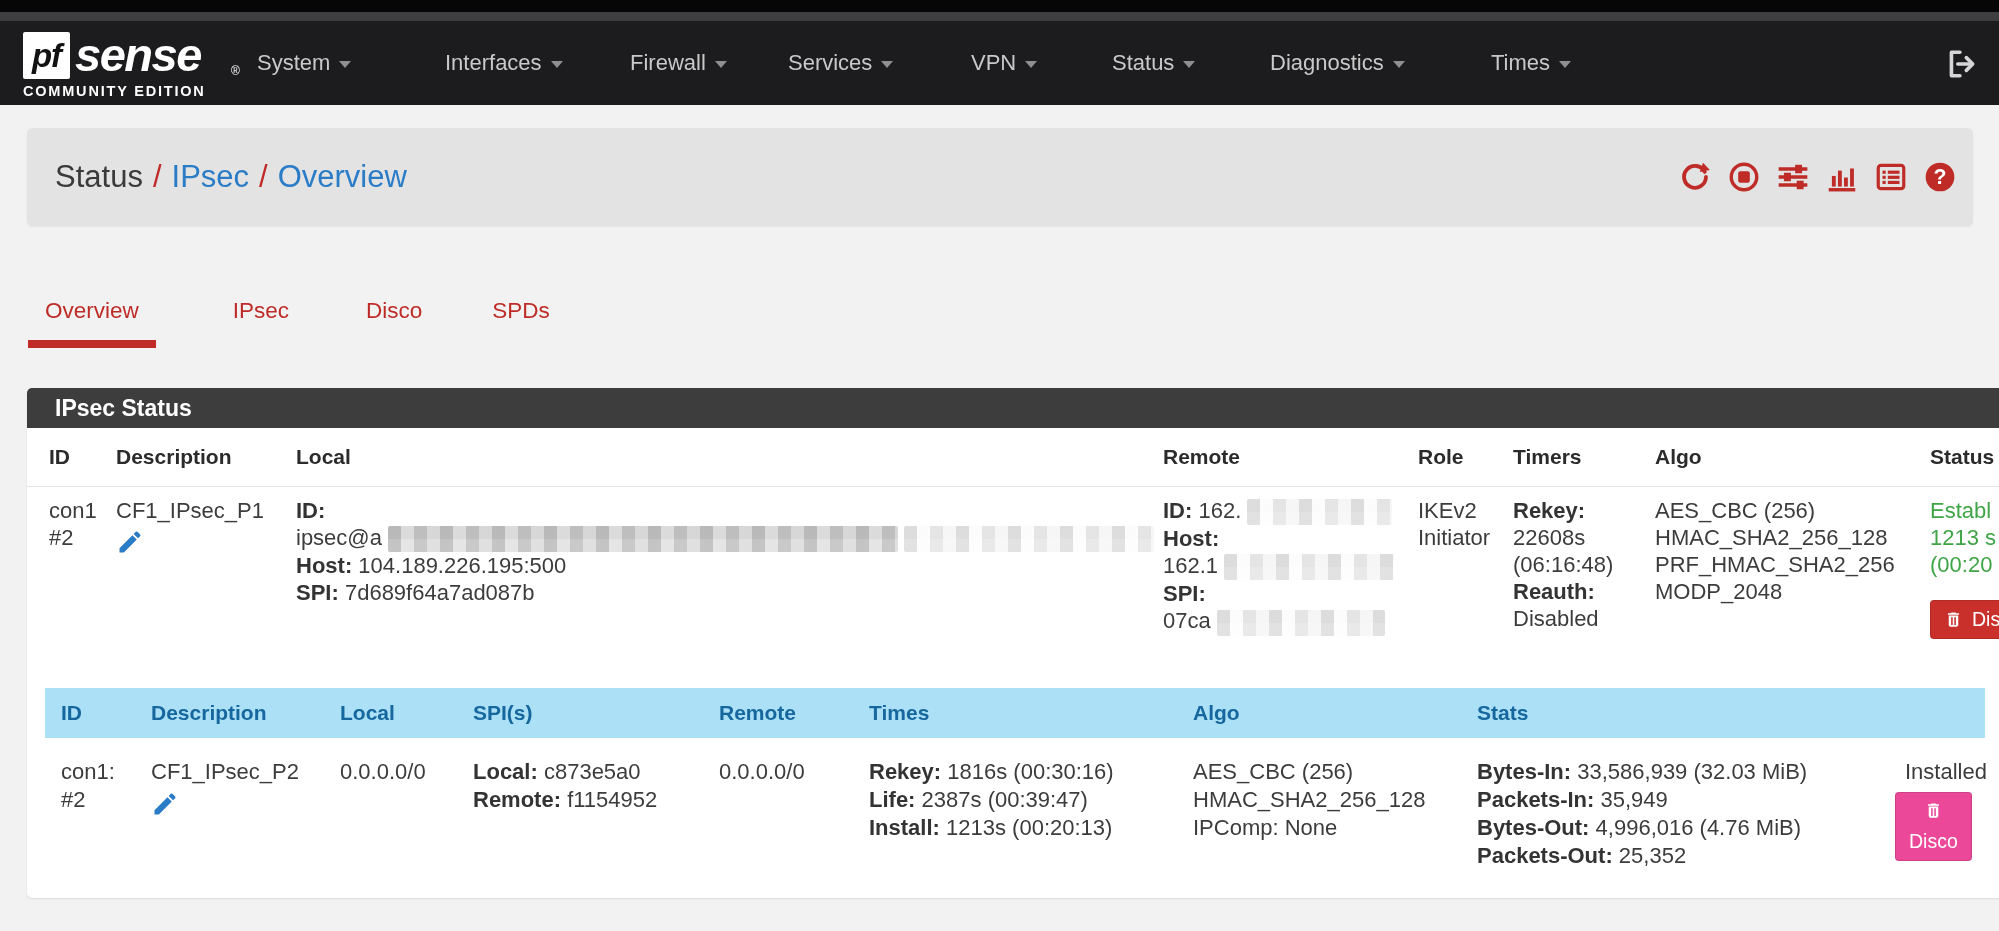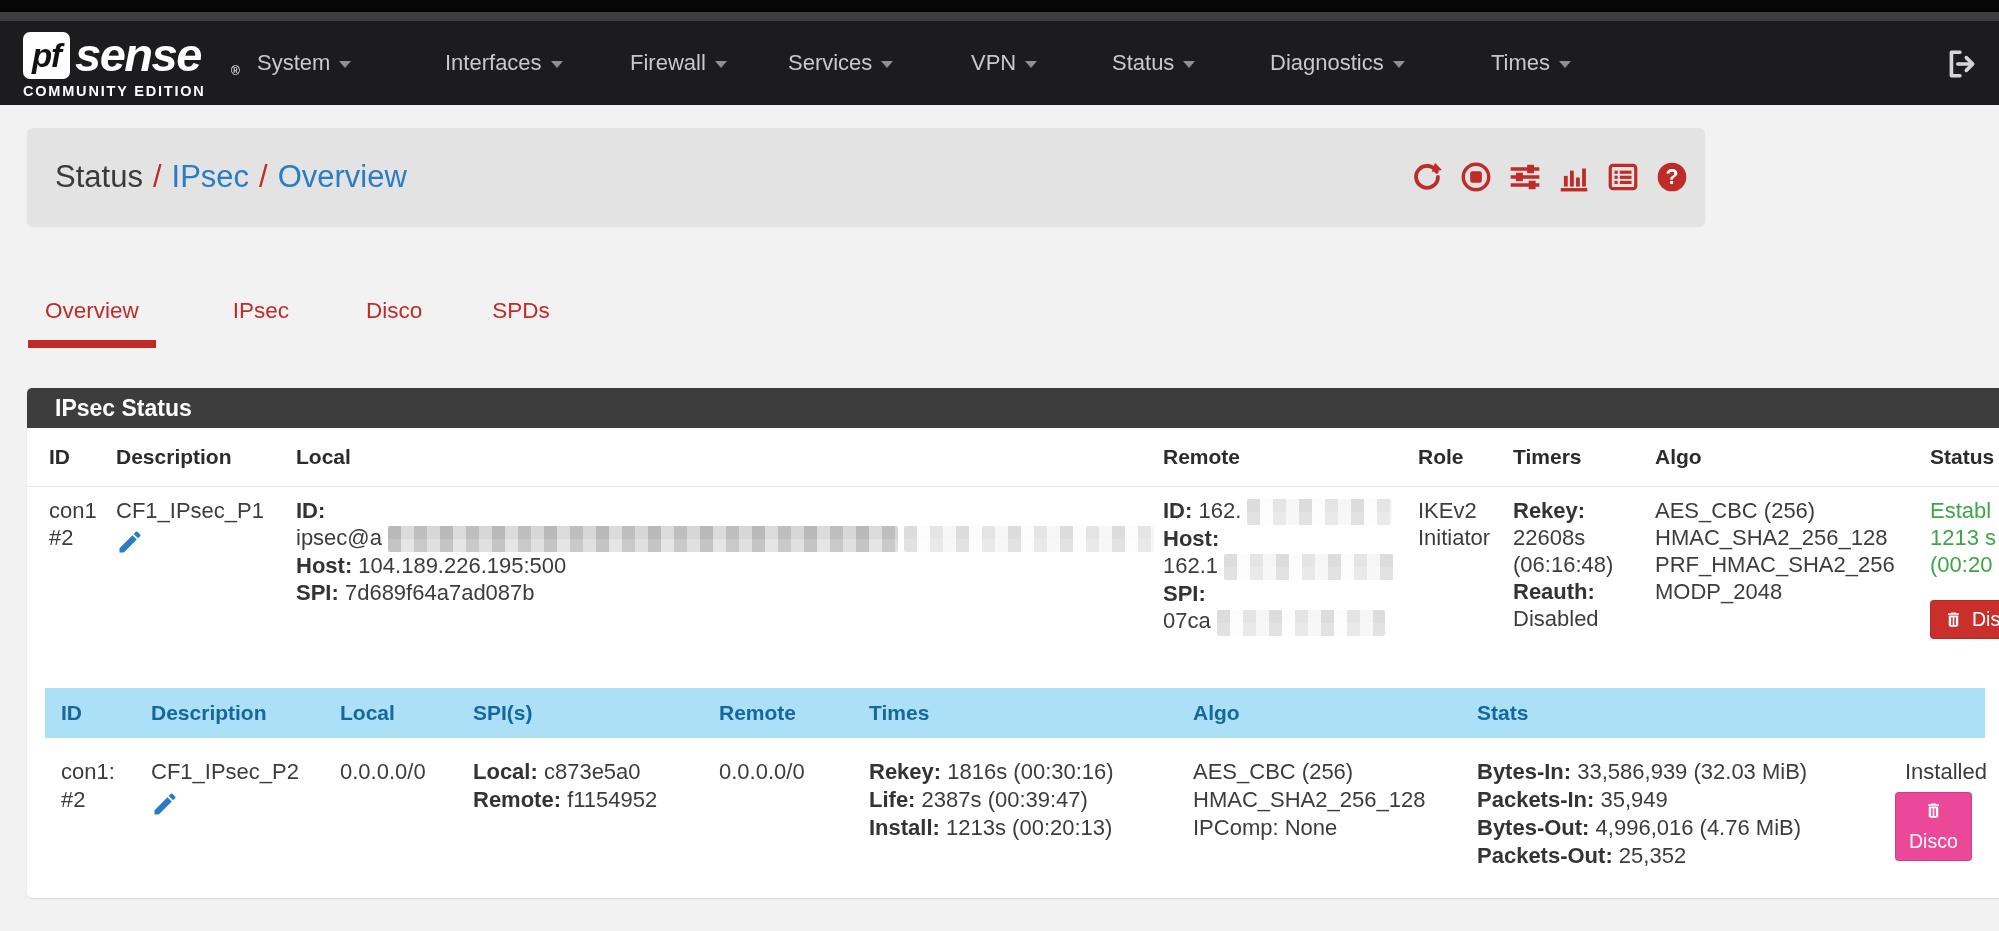--- a/index.html
+++ b/index.html
@@ -6,35 +6,35 @@
   html,body { width:1999px; height:931px; overflow:hidden;
     font-family:"Liberation Sans", sans-serif; background:#f2f2f2; }
 
   
   .strip-black { position:absolute; left:0; top:0; width:1999px; height:12px; background:#060606; }
   .strip-gray  { position:absolute; left:0; top:12px; width:1999px; height:9px; background:#3e3e40; }
 
   
   .navbar { position:absolute; left:0; top:21px; width:1999px; height:84px; background:#1c1c1e; }
   .logo { position:absolute; left:23px; top:9px; width:260px; height:70px; }
-  .logo-box { position:absolute; left:0; top:2px; width:47px; height:47px; background:#fff; border-radius:7px;
+  .logo-box { position:absolute; left:0; top:2px; width:47px; height:47px; background:#fff; border-radius:2px;
     display:flex; align-items:center; justify-content:center; }
   .logo-pf { font-size:33px; font-weight:800; font-style:italic; color:#121212; letter-spacing:-1px; }
   .logo-sense { position:absolute; left:52px; top:-3px; font-size:47px; font-weight:800; font-style:italic;
     color:#fff; letter-spacing:-1.5px; }
   .logo-reg { position:absolute; left:208px; top:34px; font-size:12px; color:#fff; }
   .logo-sub { position:absolute; left:0; top:53px; font-size:14.5px; font-weight:700; color:#fff; letter-spacing:1.8px; white-space:nowrap; }
   .nav-item { position:absolute; top:0; height:84px; line-height:84px; color:#c9c9c9; font-size:22px;
     text-decoration:none; white-space:nowrap; cursor:pointer; }
   .caret { display:inline-block; width:0; height:0; margin-left:9px; vertical-align:middle;
     border-left:6px solid transparent; border-right:6px solid transparent; border-top:7px solid #8f8f8f; }
   .signout { position:absolute; left:1944px; top:26px; width:34px; height:34px; cursor:pointer; }
 
   
-  .crumbbar { position:absolute; left:27px; top:128px; width:1678px; height:98px; background:#e3e3e3;
+  .crumbbar { position:absolute; left:27px; top:128px; width:1946px; height:98px; background:#e3e3e3;
     border-radius:6px; box-shadow:0 1px 2px rgba(0,0,0,.07); }
   .crumbs { position:absolute; left:28px; top:0; height:98px; line-height:98px; font-size:31px; color:#3a3a3a; white-space:nowrap; }
   .crumb-sep { color:#bf2c28; padding:0 10px; }
   .crumb-link { color:#2a7cc7; text-decoration:none; cursor:pointer; }
   .crumb-icons { position:absolute; right:16px; top:0; height:98px; display:flex; align-items:center; gap:15px; }
   .cicon { width:34px; height:34px; cursor:pointer; }
 
   
   .tabs { position:absolute; left:28px; top:292px; height:56px; display:flex; }
   .tab { position:relative; height:56px; padding:0 17px; font-size:22.5px; color:#bf2c28; line-height:38px;

